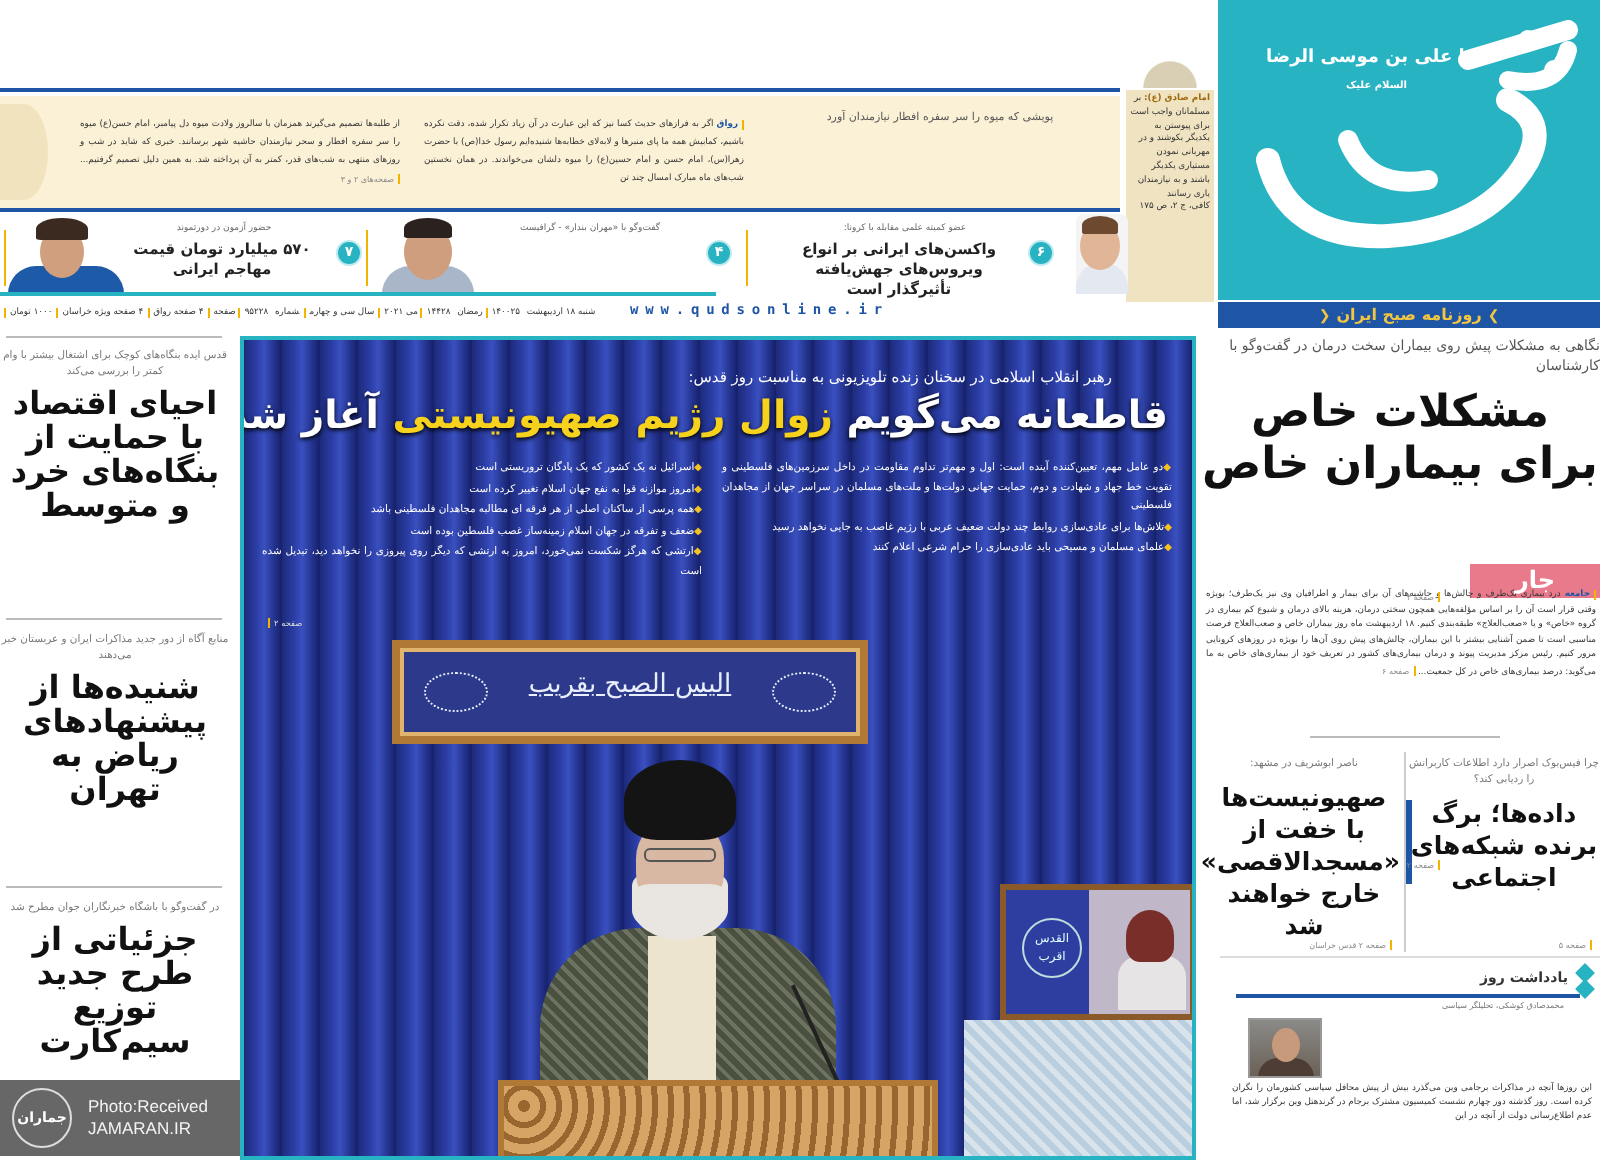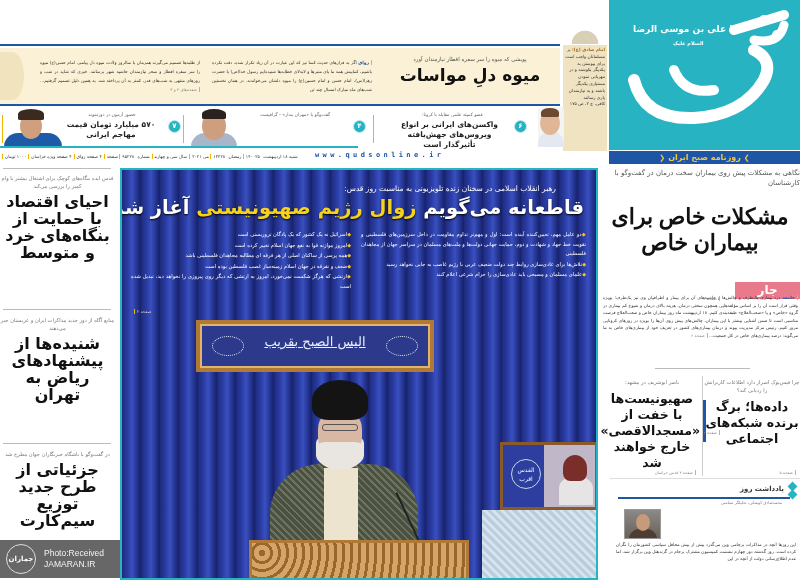--- a/index.html
+++ b/index.html
@@ -45,21 +45,21 @@
   .face .shirt { position: absolute; bottom: 0; border-radius: 14px 14px 0 0; }
 
   .teal-rule { position: absolute; left: 0; top: 146px; width: 358px; height: 1.5px; background: #27b3c2; }
   .url { position: absolute; left: 315px; top: 151px; font-size: 7px; color: #1e56a5; letter-spacing: 3.4px; direction: ltr; font-family: "DejaVu Sans Mono", monospace; font-weight: bold; }
   .dateline { position: absolute; left: 2px; top: 154px; font-size: 4.4px; color: #333; direction: rtl; white-space: nowrap; }
   .dateline span { border-left: 1px solid #f3b400; padding: 0 2px; }
 
   
   .right-col { position: absolute; left: 600px; top: 168px; width: 200px; }
   .rc-kicker { font-size: 7px; color: #555; text-align: right; line-height: 10px; }
-  .rc-title { font-size: 22px; font-weight: bold; text-align: center; line-height: 26px; color: #111; margin-top: 16px; letter-spacing: -0.5px; font-family: Liberation Serif, serif; }
+  .rc-title { font-size: 22px; font-weight: bold; text-align: center; line-height: 26px; color: #111; margin-top: 6px; letter-spacing: -0.5px; }
   .jaar { position: absolute; left: 735px; top: 282px; width: 65px; height: 17px; background: #e87a8c; color: #fff; font-weight: bold; font-size: 12px; text-align: center; line-height: 17px; }
   .rc-body { position: absolute; left: 603px; top: 294px; width: 195px; font-size: 4.4px; line-height: 7.5px; text-align: justify; color: #333; }
   .rc-body .lbl { color: #1e56a5; font-weight: bold; border-right: 1.5px solid #f3b400; padding-right: 2px; }
   .rc-sep { position: absolute; left: 655px; top: 368px; width: 95px; height: 1px; background: #bbb; }
 
   .sub-col { position: absolute; top: 378px; width: 96px; text-align: center; }
   .sub-col .k { font-size: 5.2px; color: #777; line-height: 8px; }
   .sub-col .t { font-size: 12.5px; font-weight: bold; line-height: 16px; color: #111; margin-top: 5px; }
   .sub-col .p { position: absolute; font-size: 4px; color: #888; border-right: 1.5px solid #f3b400; padding-right: 2px; }
   .v-divider { position: absolute; left: 702px; top: 376px; width: 1px; height: 100px; background: #ccc; }
@@ -141,21 +141,20 @@
 <div class="hadith">
   <span class="hl">امام صادق (ع):</span>
   <span>بر مسلمانان واجب است برای پیوستن به یکدیگر بکوشند و در مهربانی نمودن مستیاری یکدیگر باشند و به نیازمندان یاری رسانند</span>
   <div>کافی، ج ۲، ص ۱۷۵</div>
 </div>
 
 <div class="top-rule"></div>
 
 <div class="mowasat">
   <div class="kicker">پویشی که میوه را سر سفره افطار نیازمندان آورد</div>
-  <div class="title">میوه دلِ مواسات</div>
 </div>
 <div class="rev-box">
   <div class="rev-orn"></div>
   <div class="rev-col r">
     <span class="rev-tag">رواق</span>
     <span>اگر به فرازهای حدیث کسا نیز که این عبارت در آن زیاد تکرار شده، دقت نکرده باشیم، کمابیش همه ما پای منبرها و لابه‌لای خطابه‌ها شنیده‌ایم رسول خدا(ص) با حضرت زهرا(س)، امام حسن و امام حسین(ع) را میوه دلشان می‌خواندند. در همان نخستین شب‌های ماه مبارک امسال چند تن</span>
   </div>
   <div class="rev-col l">
     <span>از طلبه‌ها تصمیم می‌گیرند همزمان با سالروز ولادت میوه دل پیامبر، امام حسن(ع) میوه را سر سفره افطار و سحر نیازمندان حاشیه شهر برسانند. خبری که شاید در شب و روزهای منتهی به شب‌های قدر، کمتر به آن پرداخته شد. به همین دلیل تصمیم گرفتیم...</span>
     <span class="pageref">صفحه‌های ۲ و ۳</span>

